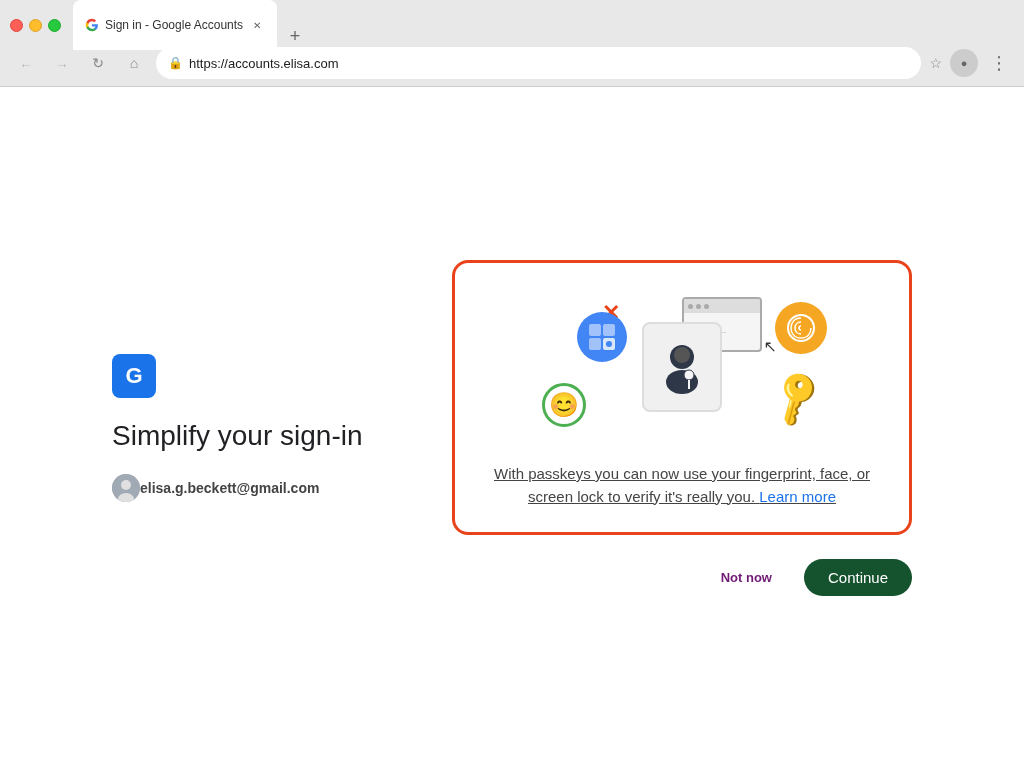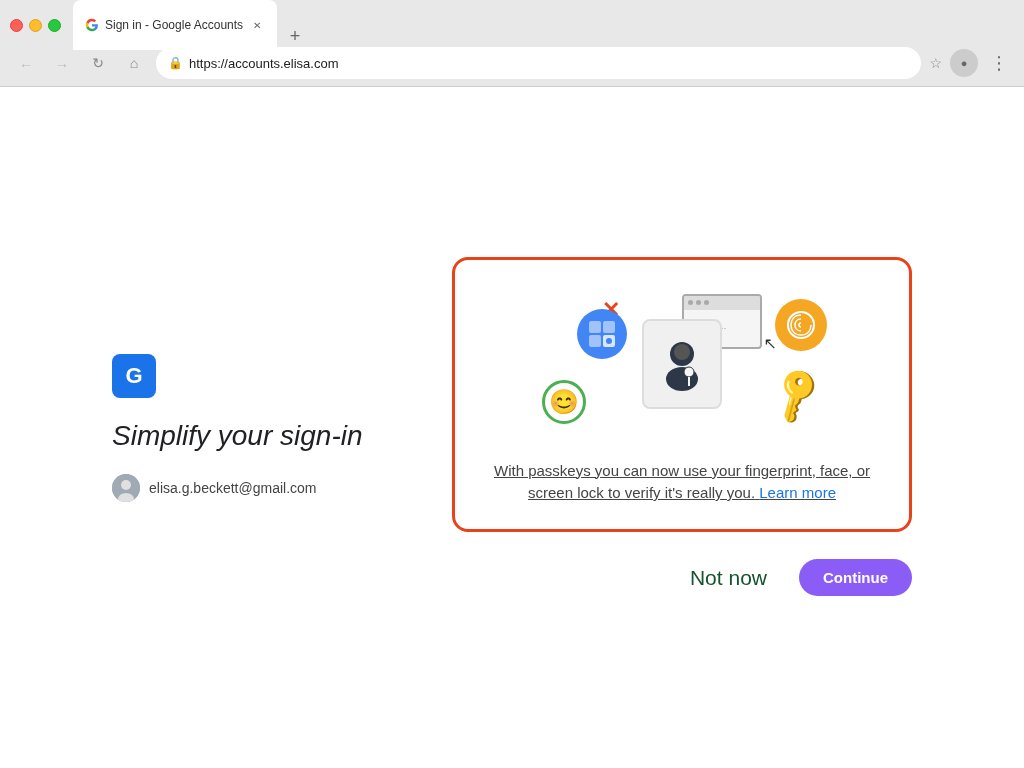--- a/index.html
+++ b/index.html
@@ -204,27 +204,27 @@
       color: white;
       font-size: 22px;
       font-weight: bold;
     }
 
     .page-heading {
       font-size: 28px;
       font-weight: 400;
       color: #202124;
       line-height: 1.3;
-      font-style: italic;
     }
 
     .user-row {
       display: flex;
       align-items: center;
-      gap: 9px;
+      gap: 0;
+      font-weight: bold;
     }
 
     .user-avatar {
       width: 28px;
       height: 28px;
       border-radius: 50%;
       background: #a0aab4;
       overflow: hidden;
       display: flex;
       align-items: center;
@@ -419,36 +419,36 @@
       justify-content: flex-end;
       gap: 16px;
       margin-top: 8px;
       width: 460px;
       margin-left: auto;
     }
 
     .btn-not-now {
       background: none;
       border: none;
-      color: #14532d;
-      font-size: 21px;
-      font-weight: 400;
+      color: #701a75;
+      font-size: 13px;
+      font-weight: 700;
       cursor: pointer;
       padding: 10px 16px;
       border-radius: 4px;
     }
 
     .btn-continue {
-      background: #8b5cf6;
+      background: #14532d;
       color: white;
       border: none;
       border-radius: 20px;
       padding: 10px 24px;
       font-size: 15px;
-      font-weight: 700;
+      font-weight: 400;
       cursor: pointer;
     }
   </style>
 </head>
 <body>
 
 <div class="browser-chrome">
 
   <div class="title-bar">
     <div class="traffic-lights">

